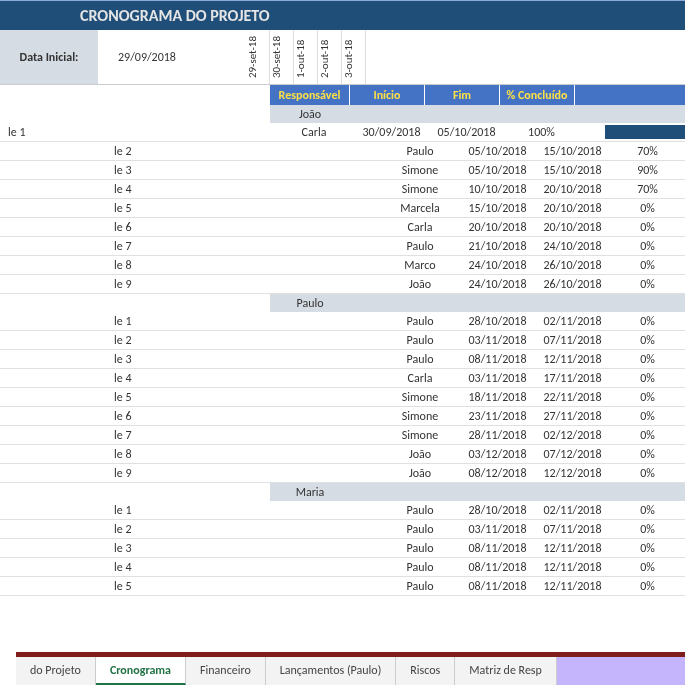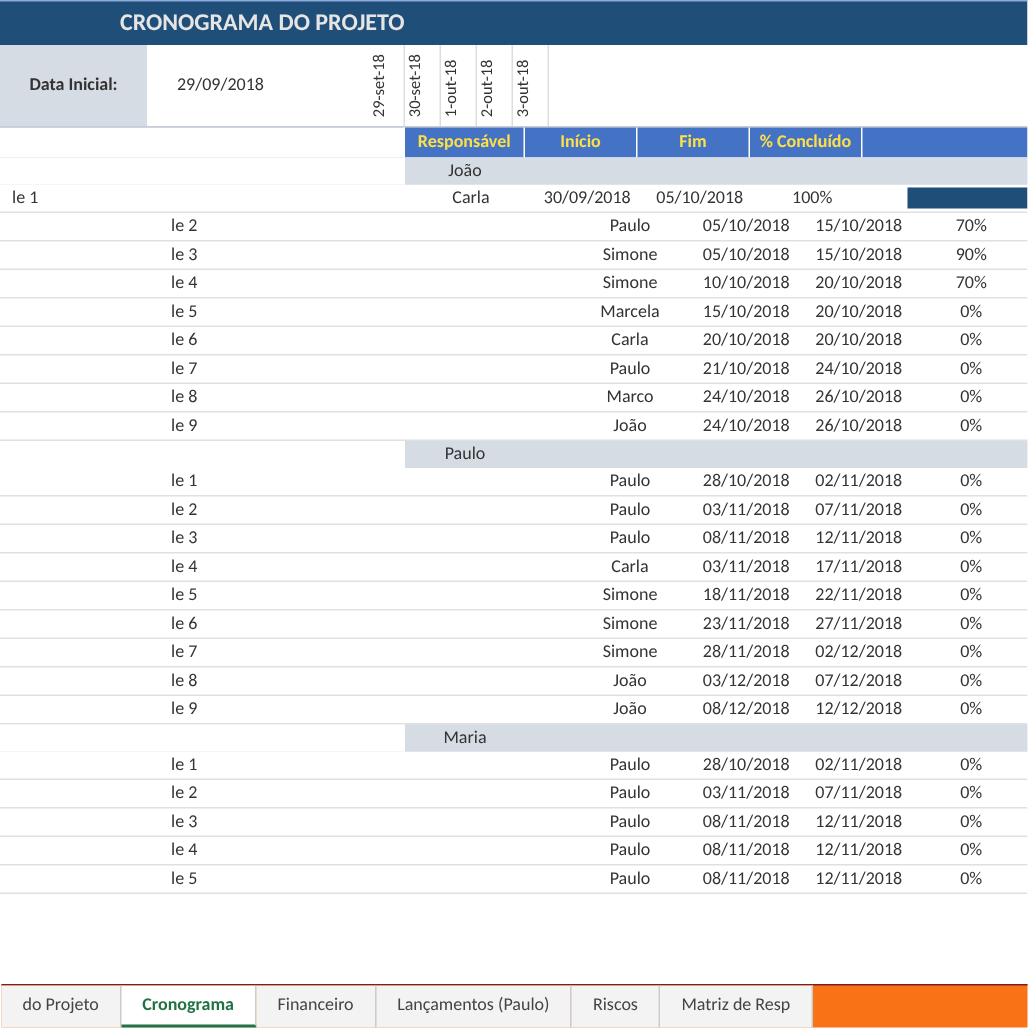--- a/index.html
+++ b/index.html
@@ -104,25 +104,25 @@
   .data-row .col-pct { width: 75px; text-align: center; }
   .gantt-bar {
     background: #1f4e79;
     height: 14px;
     margin-left: 26px;
     width: 80px;
   }
   .tabs {
     position: absolute;
     bottom: 0;
-    left: 1px;
+    left: 16px;
     right: 0;
     display: flex;
-    background: #f97316;
-    border-top: 1px solid #7f1d1d;
+    background: #c4b5fd;
+    border-top: 5px solid #7f1d1d;
     font-size: 12px;
   }
   .tab {
     padding: 6px 14px;
     border-right: 1px solid #ccc;
     color: #444;
     background: #f3f3f3;
     cursor: pointer;
   }
   .tab.active {

